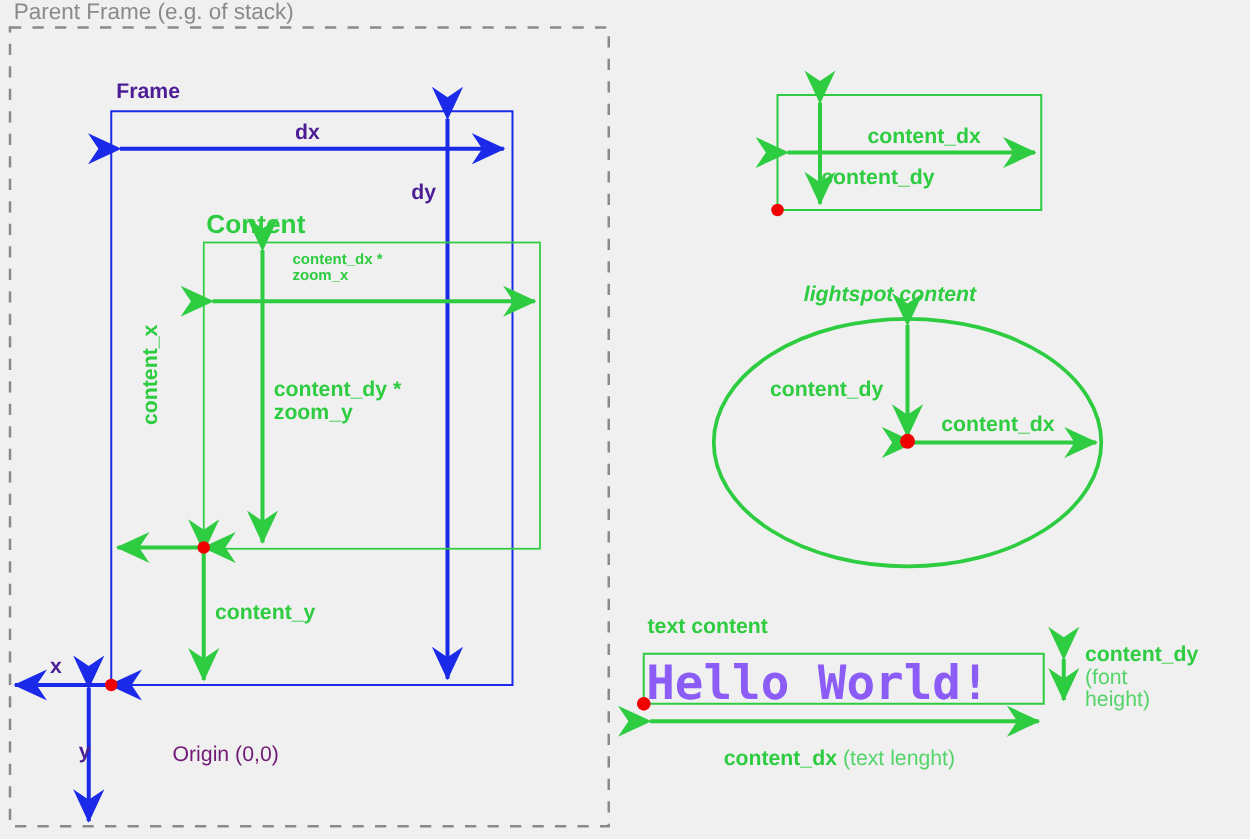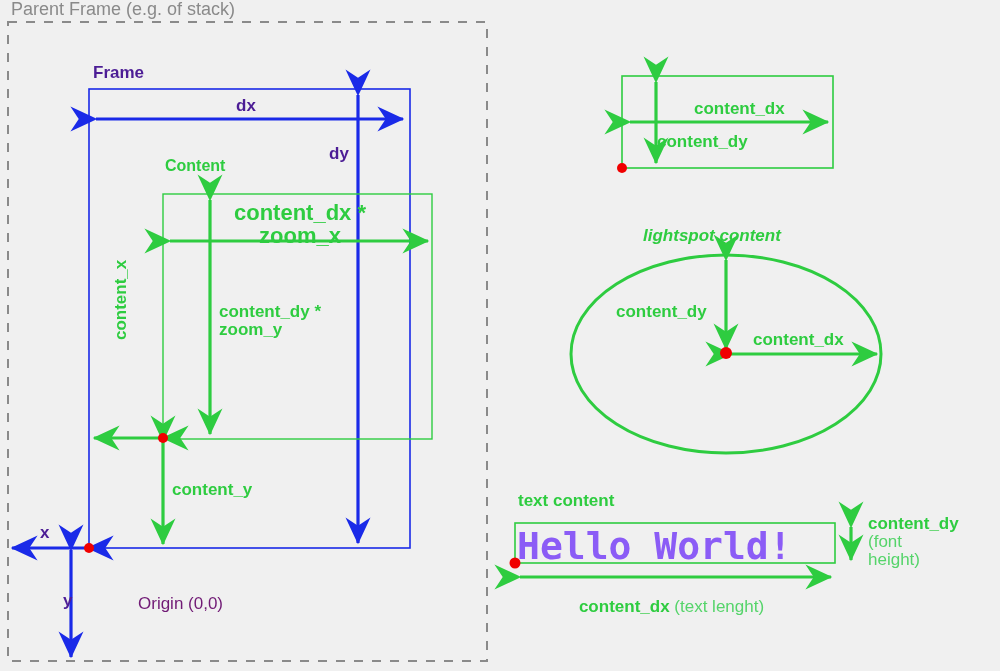--- a/index.html
+++ b/index.html
@@ -116,23 +116,23 @@
   <div class="lbl lbl-blue" style="left:93px; top:64px; font-size:17px;">Frame</div>
 
   <div class="lbl lbl-blue" style="left:236px; top:97px; font-size:17px;">dx</div>
 
   <div class="lbl lbl-blue" style="left:329px; top:145px; font-size:17px;">dy</div>
 
   <div class="lbl lbl-blue" style="left:40px; top:524px; font-size:17px;">x</div>
 
   <div class="lbl lbl-blue" style="left:63px; top:592px; font-size:17px;">y</div>
 
-  <div class="lbl lbl-green" style="left:165px; top:158px; font-size:16px;">Content</div>
+  <div class="lbl lbl-green" style="left:165px; top:169px; font-size:21px;">Content</div>
 
-  <div class="lbl lbl-green" style="left:234px; top:201px; font-size:22px;text-align:center;">content_dx *
+  <div class="lbl lbl-green" style="left:234px; top:201px; font-size:12px;">content_dx *
 zoom_x</div>
 
   <div class="lbl lbl-green" style="left:219px; top:303px; font-size:17px;">content_dy *
 zoom_y</div>
 
   <div class="lbl lbl-green rot90" style="left:130px; top:322px; font-size:17px;">content_x</div>
 
   <div class="lbl lbl-green" style="left:172px; top:481px; font-size:17px;">content_y</div>
 
   <div class="lbl lbl-red" style="left:138px; top:595px; font-size:17px;">Origin (0,0)</div>

